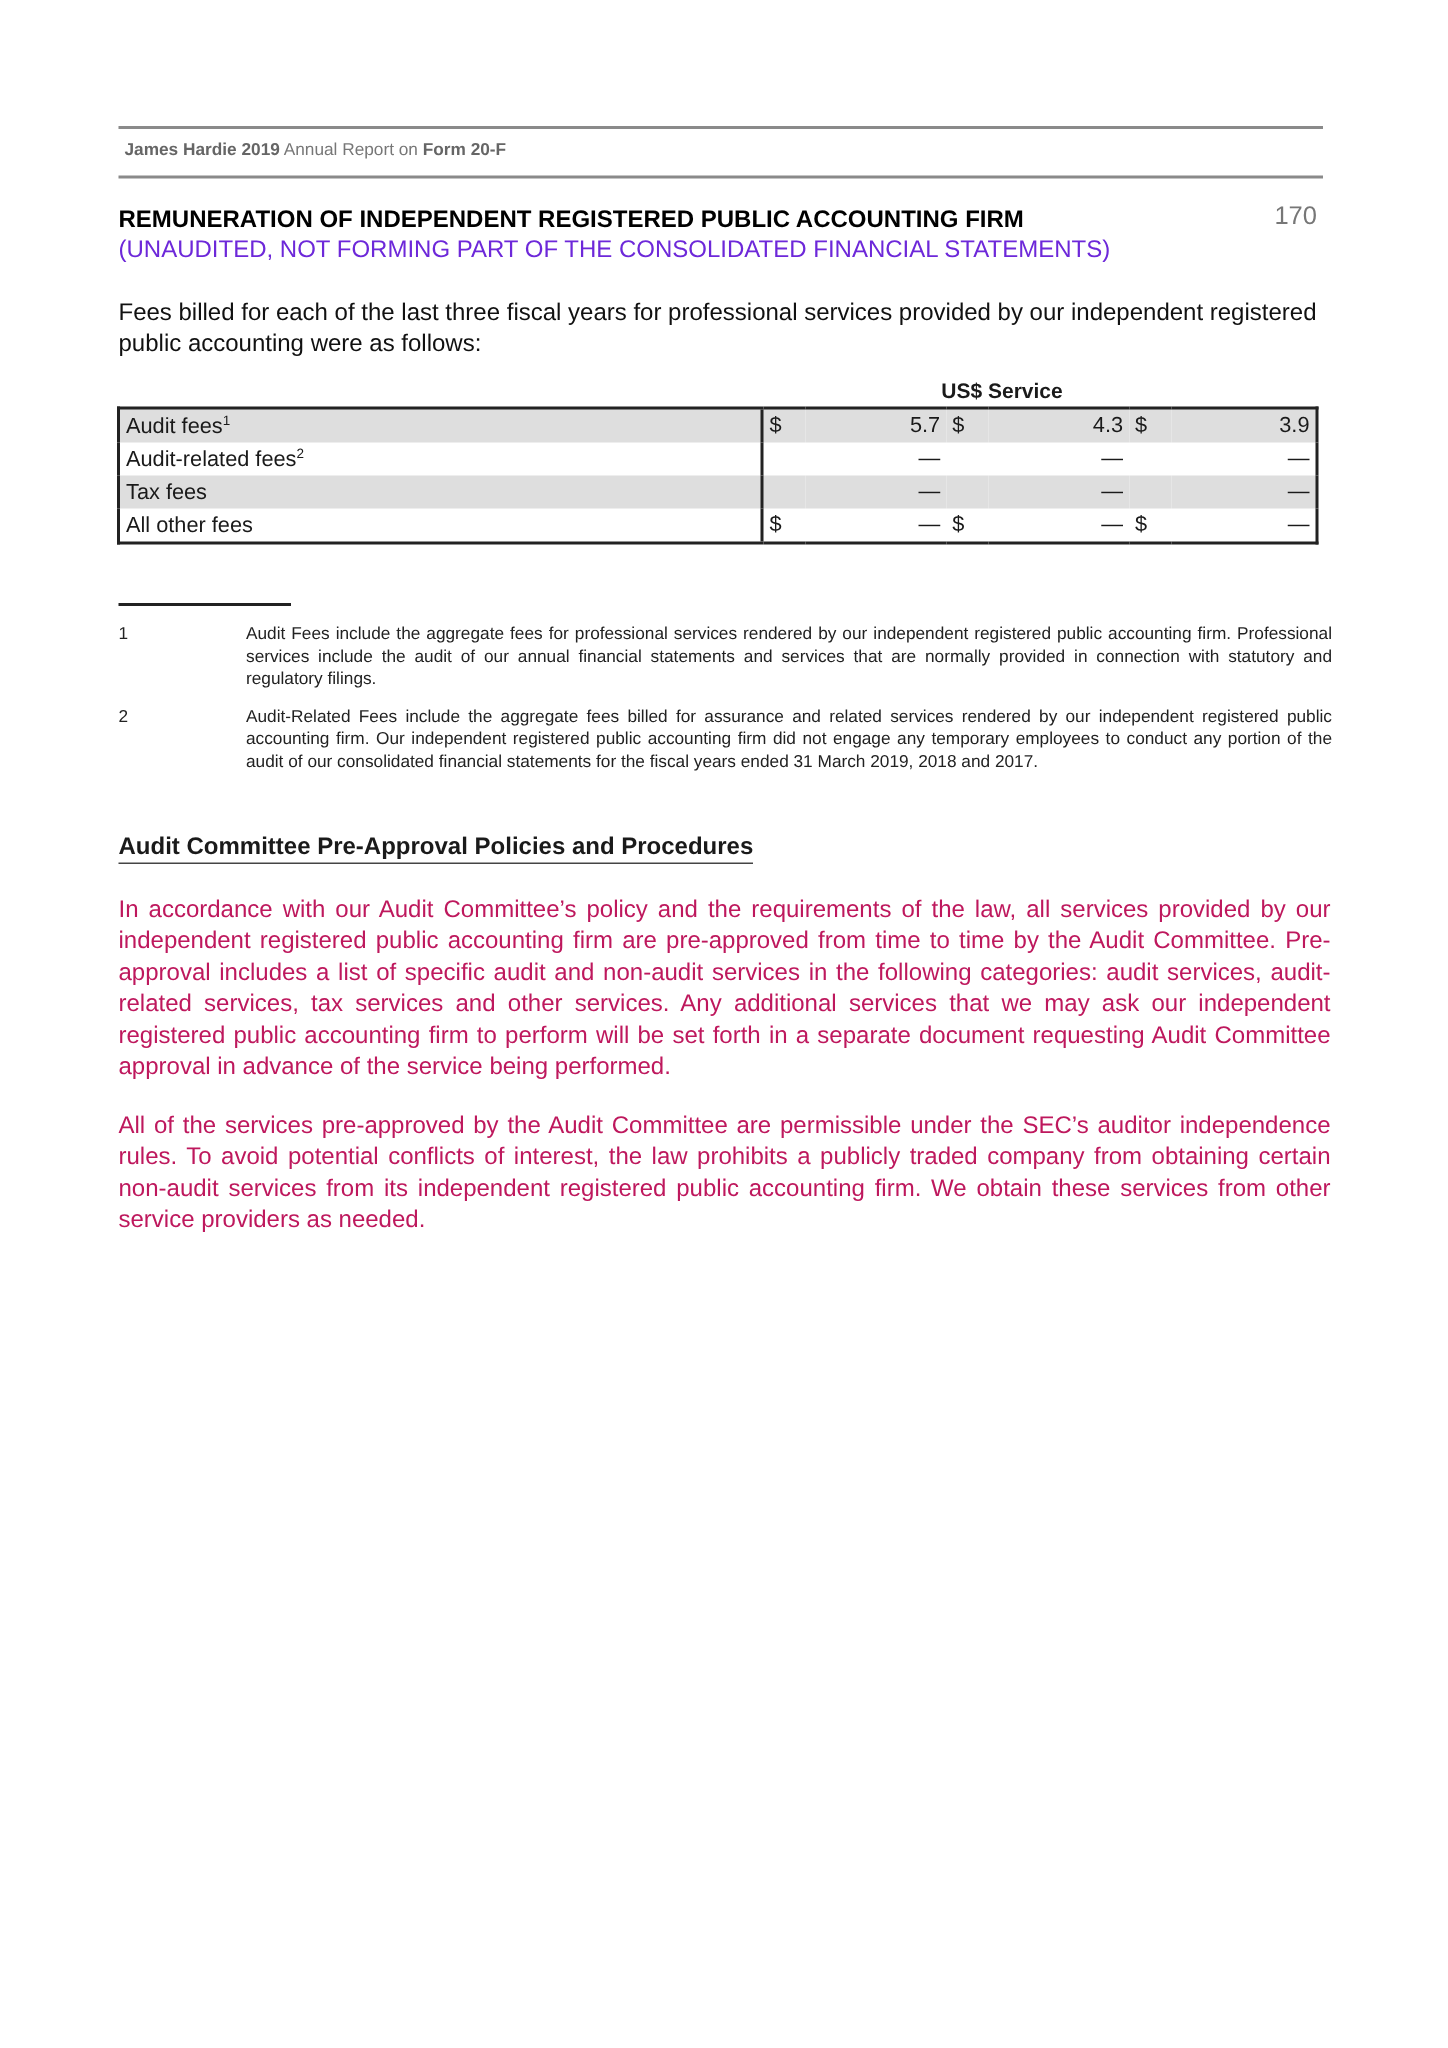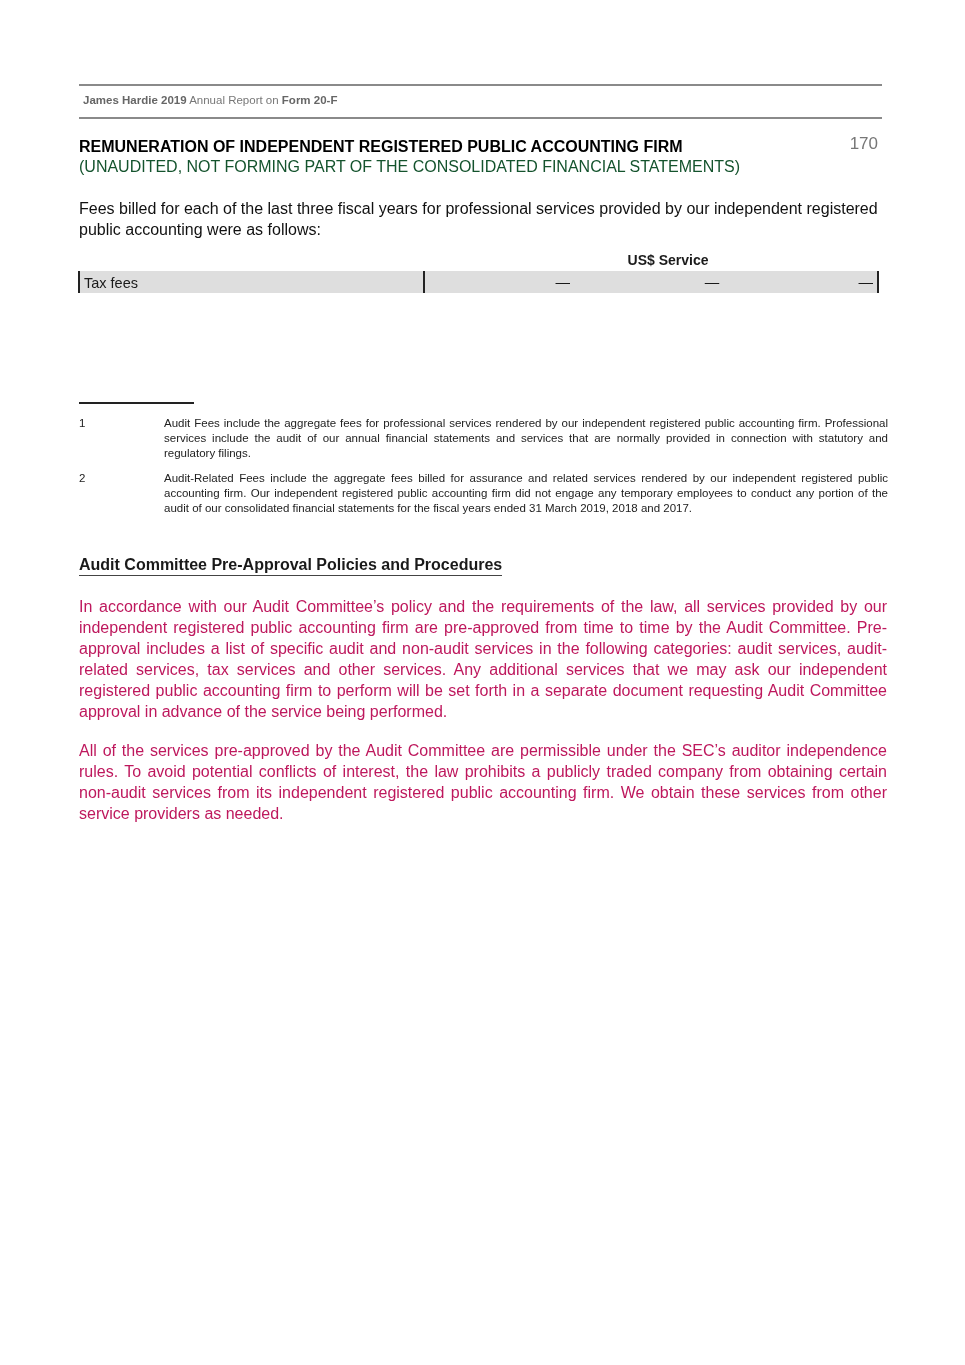--- a/index.html
+++ b/index.html
@@ -2,21 +2,21 @@
 <html><head>
   <meta charset="utf-8">
   <style>
     html, body { margin: 0; padding: 0; background: #ffffff; }
     body { width: 965px; height: 1365px; position: relative; font-family: "Liberation Sans", sans-serif; color: #1a1a1a; }
     .header-bar { position: absolute; left: 79px; width: 803px; top: 84px; border-top: 2px solid #8a8a8a; border-bottom: 2px solid #8a8a8a; height: 31px; }
     .header-bar .left { position: absolute; left: 4px; top: 8px; font-size: 11.5px; color: #777; }
     .header-bar .left b { color: #666; font-weight: bold; }
     .header-bar .right { position: absolute; right: 4px; top: 12px; font-size: 17px; color: #777; margin-top: 36px; }
     .title { position: absolute; left: 79px; top: 138px; font-size: 16px; font-weight: bold; color: #000000; }
-    .subtitle { position: absolute; left: 79px; top: 158px; font-size: 16px; color: #14532d; }
+    .subtitle { position: absolute; left: 79px; top: 158px; font-size: 16px; color: #6d28d9; }
     .intro { position: absolute; left: 79px; top: 198px; width: 800px; font-size: 16px; line-height: 21px; color: #111; }
     .units { position: absolute; left: 458px; width: 420px; top: 252px; text-align: center; font-size: 14px; font-weight: bold; }
     table.fees { position: absolute; left: 78px; top: 271px; width: 801px; border-collapse: collapse; font-size: 14.5px; }
     table.fees td, table.fees th { padding: 0 4px; height: 22px; }
     table.fees th { font-weight: bold; text-align: center; }
     table.fees th.desc { text-align: left; }
     .hdr-box { border-top: 2px solid #222; }
     tr.shade td { background: #dedede; }
     td.cur { width: 20px; text-align: left; }
     td.val { text-align: right; }
@@ -41,27 +41,54 @@
 </div>
 
 <div class="title">REMUNERATION OF INDEPENDENT REGISTERED PUBLIC ACCOUNTING FIRM</div>
 <div class="subtitle">(UNAUDITED, NOT FORMING PART OF THE CONSOLIDATED FINANCIAL STATEMENTS)</div>
 <div class="intro">Fees billed for each of the last three fiscal years for professional services provided by our independent registered public accounting were as follows:</div>
 
 <div class="units">US$ Service</div>
 
 <table class="fees">
   <tbody>
+  <tr class="shade rule-top">
+    <td class="rule-left"><span>Audit fees</span><sup>1</sup></td>
+    <td class="cur rule-left">$</td>
+    <td class="val">5.7</td>
+    <td class="cur">$</td>
+    <td class="val">4.3</td>
+    <td class="cur">$</td>
+    <td class="val rule-right">3.9</td>
+  </tr>
+  <tr>
+    <td class="rule-left"><span>Audit-related fees</span><sup>2</sup></td>
+    <td class="cur rule-left"></td>
+    <td class="val">—</td>
+    <td class="cur"></td>
+    <td class="val">—</td>
+    <td class="cur"></td>
+    <td class="val rule-right">—</td>
+  </tr>
   <tr class="shade">
     <td class="rule-left"><span>Tax fees</span><sup></sup></td>
     <td class="cur rule-left"></td>
     <td class="val">—</td>
     <td class="cur"></td>
     <td class="val">—</td>
     <td class="cur"></td>
+    <td class="val rule-right">—</td>
+  </tr>
+  <tr class="rule-bottom">
+    <td class="rule-left"><span>All other fees</span><sup></sup></td>
+    <td class="cur rule-left">$</td>
+    <td class="val">—</td>
+    <td class="cur">$</td>
+    <td class="val">—</td>
+    <td class="cur">$</td>
     <td class="val rule-right">—</td>
   </tr>
 </tbody>
   </table>
 
 <div class="fn-rule"></div>
 
 <div class="footnote" style="top:416px;">
   <span class="num">1</span>
   <span class="txt">Audit Fees include the aggregate fees for professional services rendered by our independent registered public accounting firm. Professional services include the audit of our annual financial statements and services that are normally provided in connection with statutory and regulatory filings.</span>

